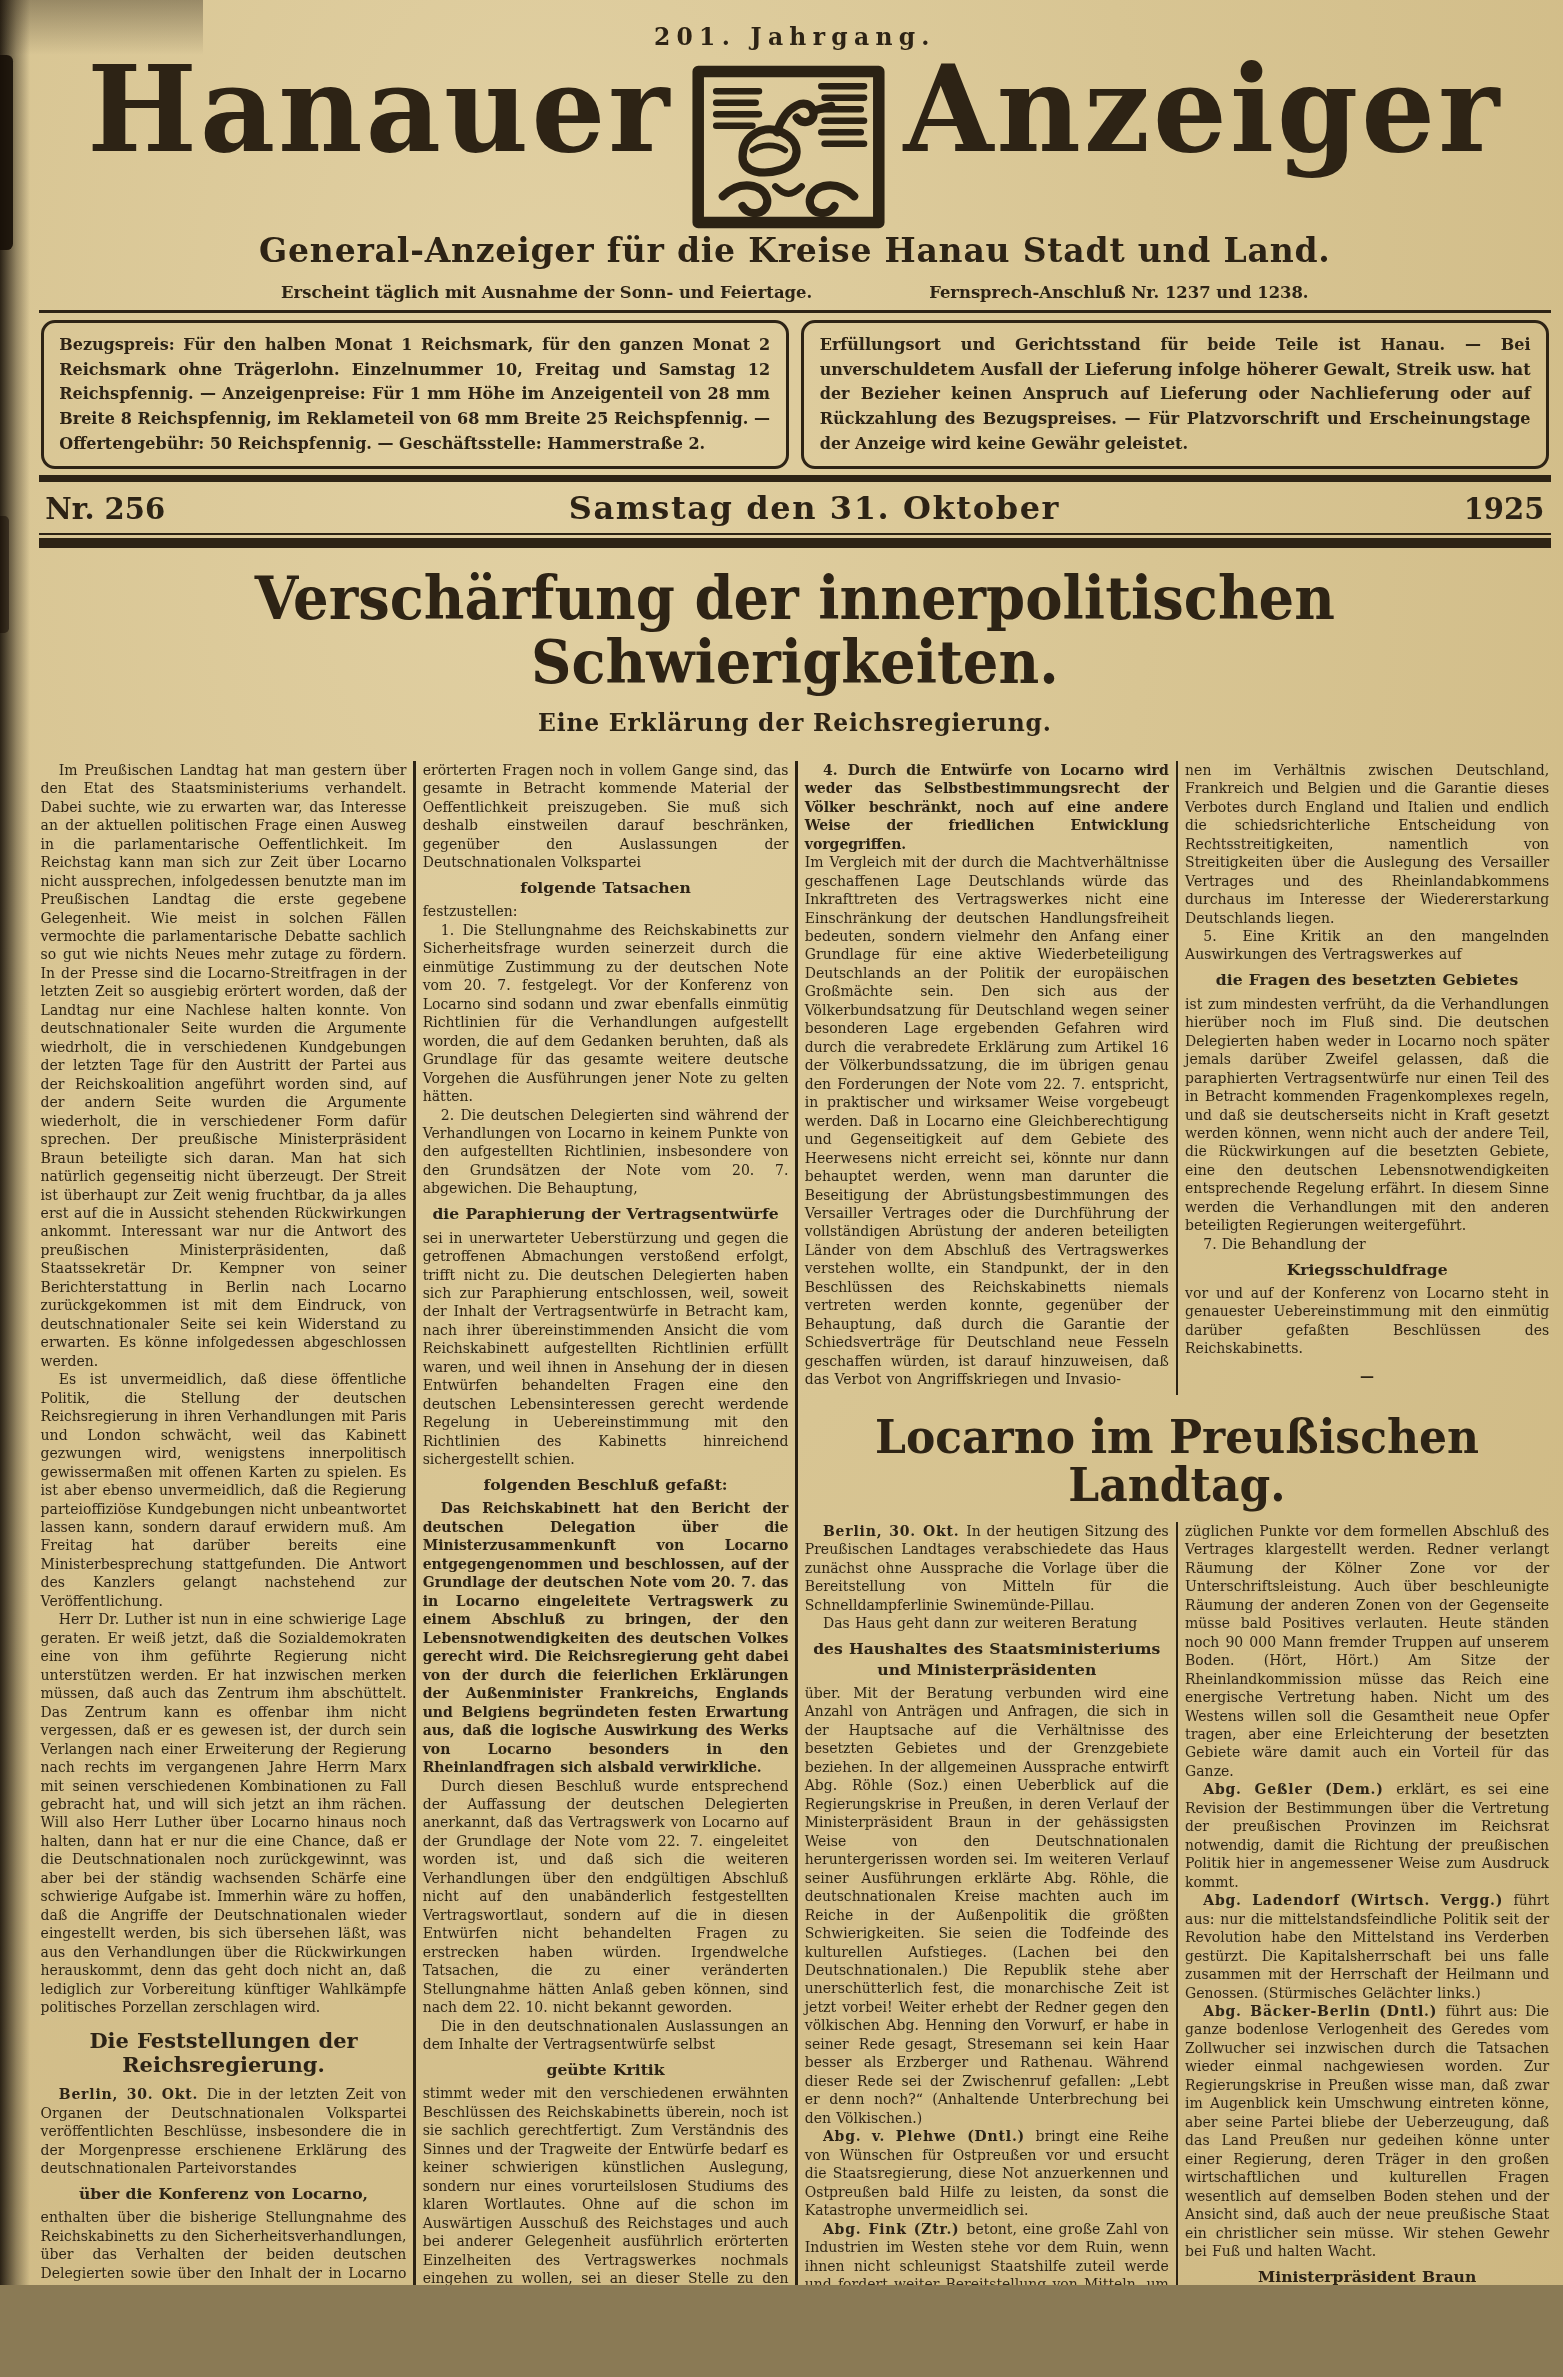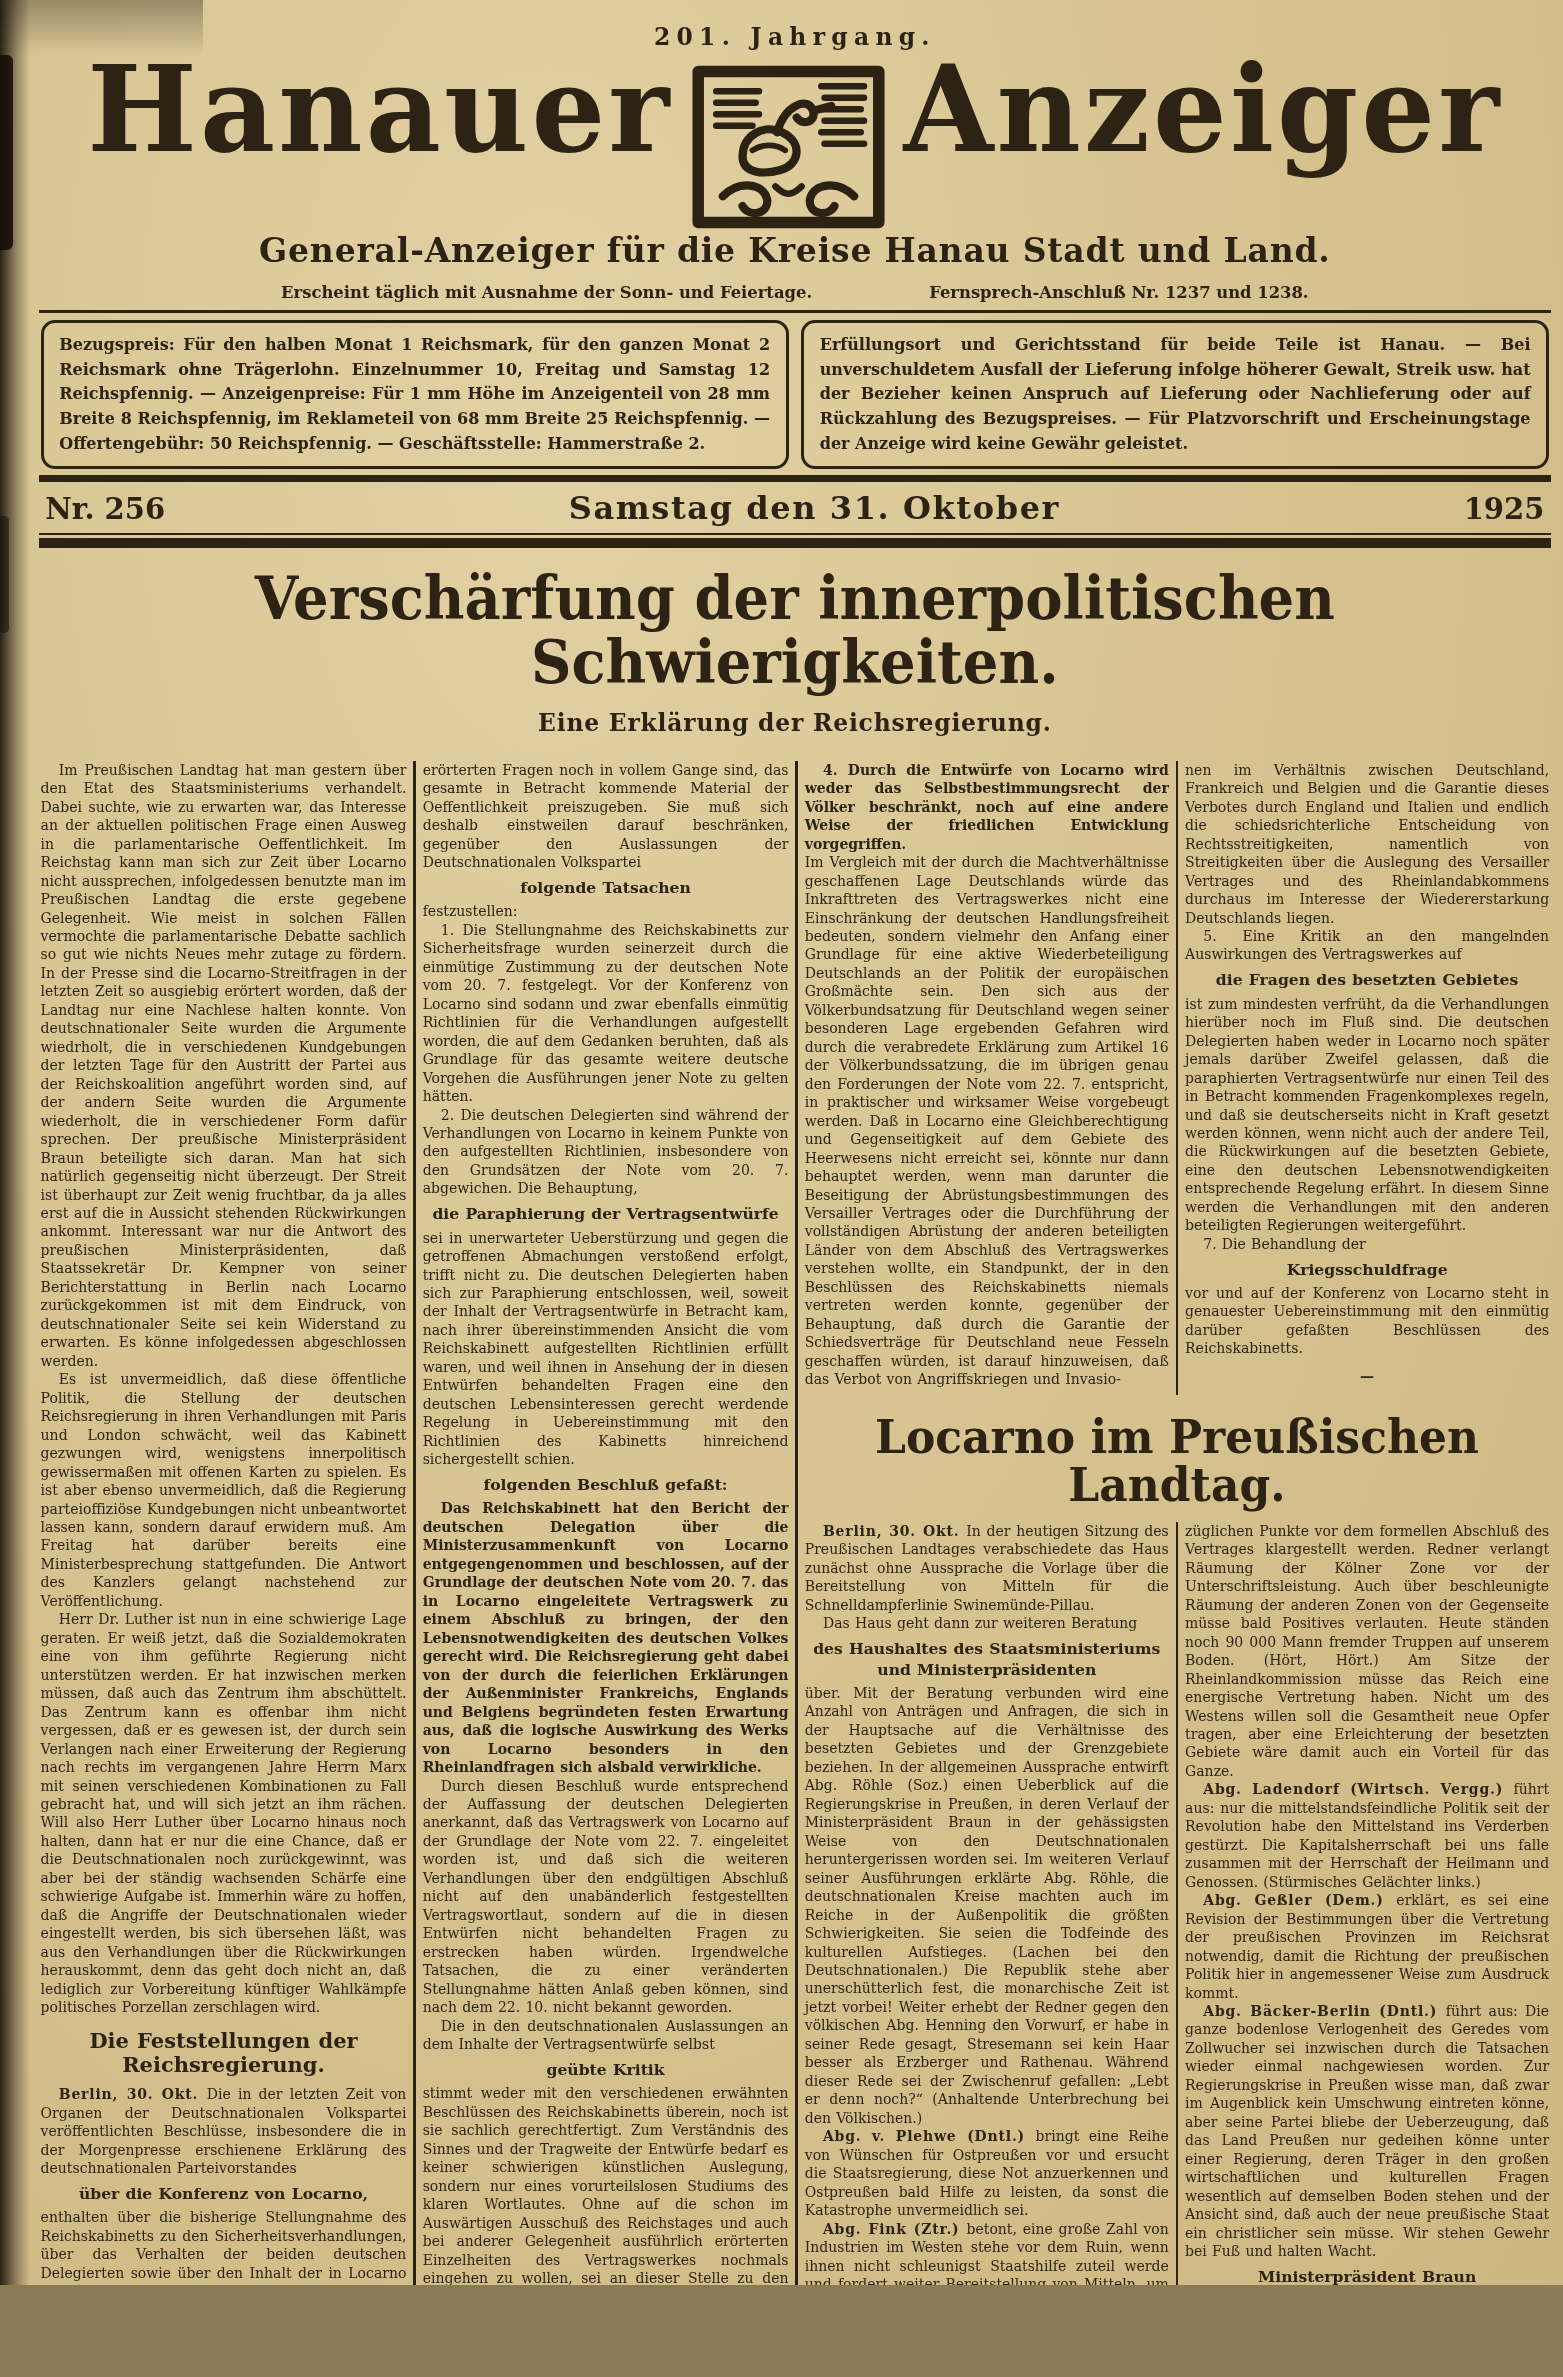--- a/index.html
+++ b/index.html
@@ -170,22 +170,22 @@
               <div class="b-p">Das Haus geht dann zur weiteren Beratung</div>
               <div class="b-sub2">des Haushaltes des Staatsministeriums und Ministerpräsidenten</div>
               <div class="b-pc">über. Mit der Beratung verbunden wird eine Anzahl von Anträgen und Anfragen, die sich in der Hauptsache auf die Verhältnisse des besetzten Gebietes und der Grenzgebiete beziehen. In der allgemeinen Aussprache entwirft Abg. Röhle (Soz.) einen Ueberblick auf die Regierungskrise in Preußen, in deren Verlauf der Ministerpräsident Braun in der gehässigsten Weise von den Deutschnationalen heruntergerissen worden sei. Im weiteren Verlauf seiner Ausführungen erklärte Abg. Röhle, die deutschnationalen Kreise machten auch im Reiche in der Außenpolitik die größten Schwierigkeiten. Sie seien die Todfeinde des kulturellen Aufstieges. (Lachen bei den Deutschnationalen.) Die Republik stehe aber unerschütterlich fest, die monarchische Zeit ist jetzt vorbei! Weiter erhebt der Redner gegen den völkischen Abg. Henning den Vorwurf, er habe in seiner Rede gesagt, Stresemann sei kein Haar besser als Erzberger und Rathenau. Während dieser Rede sei der Zwischenruf gefallen: „Lebt er denn noch?“ (Anhaltende Unterbrechung bei den Völkischen.)</div>
               <div class="b-p"><b class="lead">Abg. v. Plehwe (Dntl.) </b>bringt eine Reihe von Wünschen für Ostpreußen vor und ersucht die Staatsregierung, diese Not anzuerkennen und Ostpreußen bald Hilfe zu leisten, da sonst die Katastrophe unvermeidlich sei.</div>
               <div class="b-p"><b class="lead">Abg. Fink (Ztr.) </b>betont, eine große Zahl von Industrien im Westen stehe vor dem Ruin, wenn ihnen nicht schleunigst Staatshilfe zuteil werde und fordert weiter Bereitstellung von Mitteln, um der Not des Mittelstandes in dem besetzten Gebiet mehr zu steuern.</div>
               <div class="b-p"><b class="lead">Abg. Heymann (D Bpt.) </b>schließt sich dieser Forderung des Vorredners für die notleidende Wirtschaft an. Der Forderung auf beschleunigte Regelung der Ruhrkampfschäden usw. müsse endlich entsprochen werden. Bezüglich der Locarno-Rückwirkungen müsse sich der Ministerpräsident mit allem Nachdruck dafür einsetzen, daß die bedrückten besetzten Gebiete ba-</div>
             </div>
           <div class="vrule"></div>
           <div class="col">
               <div class="b-pc">züglichen Punkte vor dem formellen Abschluß des Vertrages klargestellt werden. Redner verlangt Räumung der Kölner Zone vor der Unterschriftsleistung. Auch über beschleunigte Räumung der anderen Zonen von der Gegenseite müsse bald Positives verlauten. Heute ständen noch 90 000 Mann fremder Truppen auf unserem Boden. (Hört, Hört.) Am Sitze der Rheinlandkommission müsse das Reich eine energische Vertretung haben. Nicht um des Westens willen soll die Gesamtheit neue Opfer tragen, aber eine Erleichterung der besetzten Gebiete wäre damit auch ein Vorteil für das Ganze.</div>
+              <div class="b-p"><b class="lead">Abg. Geßler (Dem.) </b>erklärt, es sei eine Revision der Bestimmungen über die Vertretung der preußischen Provinzen im Reichsrat notwendig, damit die Richtung der preußischen Politik hier in angemessener Weise zum Ausdruck kommt.</div>
               <div class="b-p"><b class="lead">Abg. Ladendorf (Wirtsch. Vergg.) </b>führt aus: nur die mittelstandsfeindliche Politik seit der Revolution habe den Mittelstand ins Verderben gestürzt. Die Kapitalsherrschaft bei uns falle zusammen mit der Herrschaft der Heilmann und Genossen. (Stürmisches Gelächter links.)</div>
-              <div class="b-p"><b class="lead">Abg. Geßler (Dem.) </b>erklärt, es sei eine Revision der Bestimmungen über die Vertretung der preußischen Provinzen im Reichsrat notwendig, damit die Richtung der preußischen Politik hier in angemessener Weise zum Ausdruck kommt.</div>
               <div class="b-p"><b class="lead">Abg. Bäcker-Berlin (Dntl.) </b>führt aus: Die ganze bodenlose Verlogenheit des Geredes vom Zollwucher sei inzwischen durch die Tatsachen wieder einmal nachgewiesen worden. Zur Regierungskrise in Preußen wisse man, daß zwar im Augenblick kein Umschwung eintreten könne, aber seine Partei bliebe der Ueberzeugung, daß das Land Preußen nur gedeihen könne unter einer Regierung, deren Träger in den großen wirtschaftlichen und kulturellen Fragen wesentlich auf demselben Boden stehen und der Ansicht sind, daß auch der neue preußische Staat ein christlicher sein müsse. Wir stehen Gewehr bei Fuß und halten Wacht.</div>
               <div class="b-sub2">Ministerpräsident Braun</div>
               <div class="b-pc">führt dann aus: Was die landwirtschaftliche Kreditfrage anbetreffe, so sei es übrigens nicht so sehr auf die Schaffung eines neuen Kreditinstituts angekommen, sondern auf die Kredite selbst. Wenn Geld zur Verfügung stand, dann habe es genügend Institute gegeben, die es der Landwirtschaft übermitteln konnten. Zur Völkerbundfrage erklärte der Minister: Wer auf dem Standpunkt steht, daß über kurz oder lang Konflikte nur mit</div>
             </div>
         </div>
       </div>
     </div>
   </div>
 </div>
 

